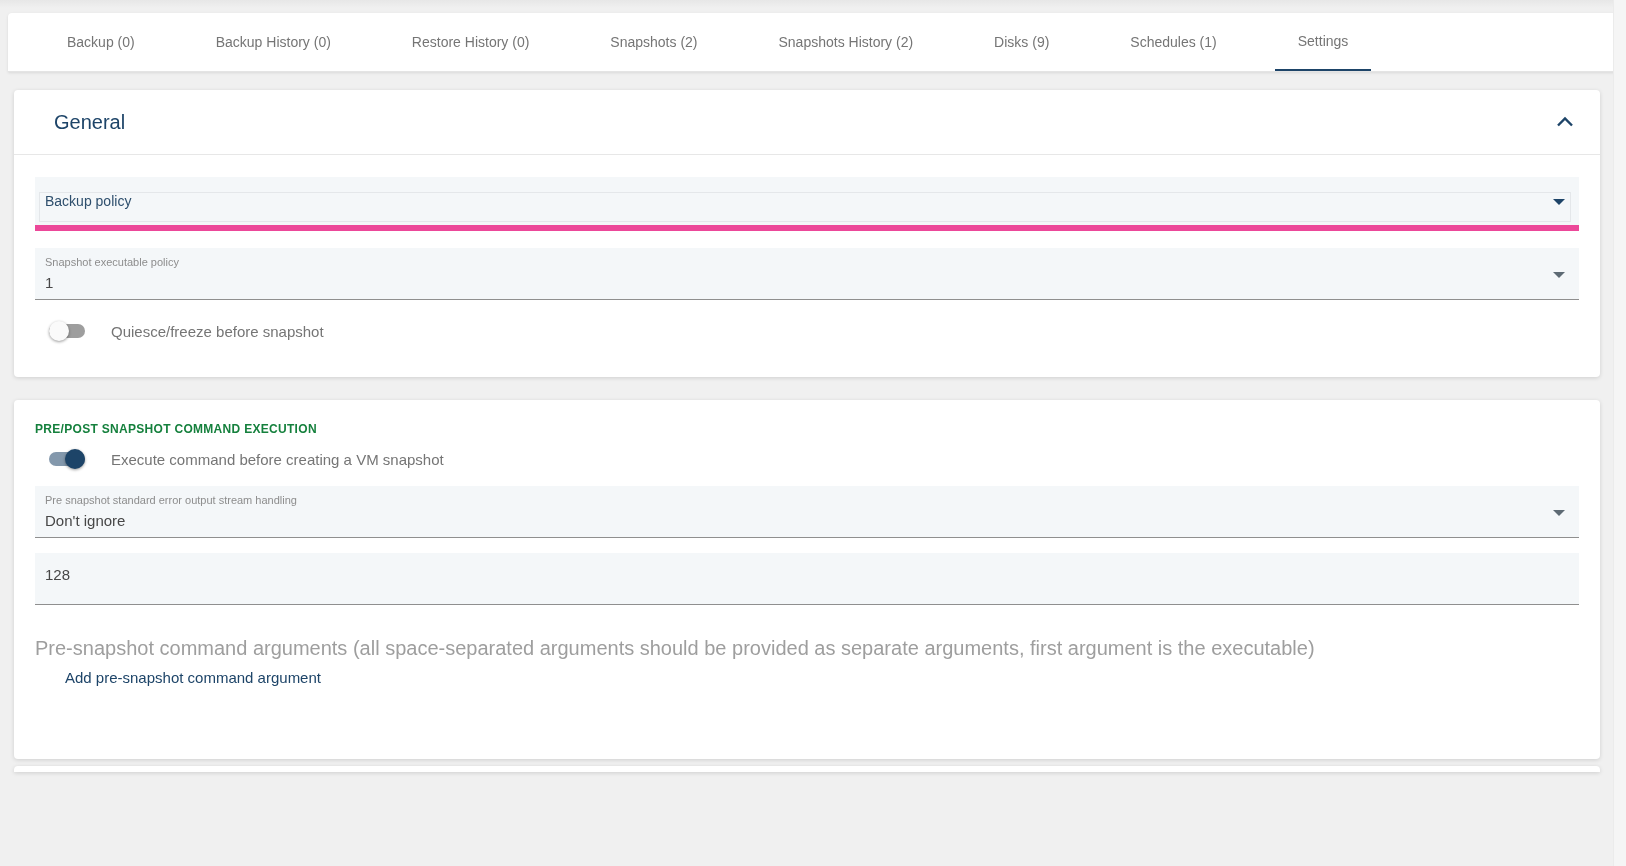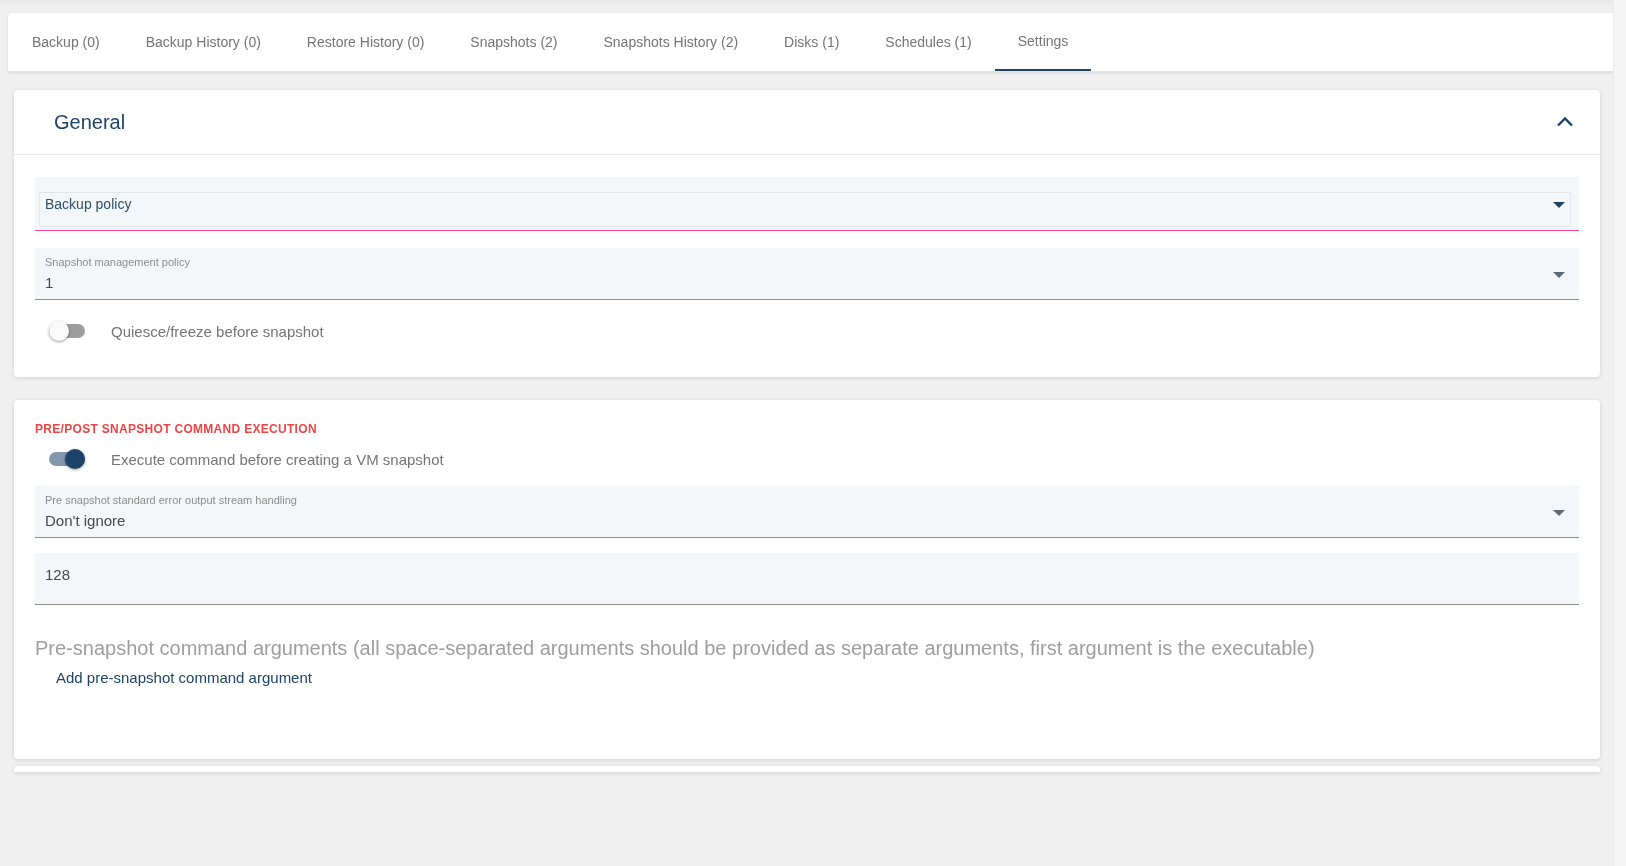--- a/index.html
+++ b/index.html
@@ -20,20 +20,21 @@
     margin: 13px 9px 0 8px; height: 59px; background: #ffffff;
     border-radius: 4px 4px 0 0;
     box-shadow: 0 1px 3px rgba(0,0,0,.10);
     border-bottom: 1px solid #e4e4e4;
     display: flex; align-items: stretch; padding-left: 1px;
   }
   .tab {
     display: flex; align-items: center; justify-content: center;
     padding: 0 23px; font-size: 14px; color: #757575; cursor: pointer;
     white-space: nowrap;
+    margin-left: 35px;
   }
   .tab.active { border-bottom: 2px solid #1d4468; }
   
   .card {
     background: #fff; border-radius: 4px;
     box-shadow: 0 1px 4px rgba(0,0,0,.14);
     margin: 0 26px 0 14px;
   }
   .card-general { margin-top: 18px; }
   .card-pre { margin-top: 23px; }
@@ -47,21 +48,21 @@
   .card-title { font-size: 20px; color: #1d4468; font-weight: 400; }
   .required { color: #e53935; margin-left: 5px; }
   .chevron-btn { cursor: pointer; display: flex; align-items: center; }
   .card-body { padding: 22px 21px 0 21px; }
   
   .field {
     position: relative; background: #f4f7f9; cursor: pointer;
     padding: 8px 14px 6px 10px;
   }
   .field-plain { border-bottom: 1px solid #8f8f8f; height: 52px; }
-  .field-focused { border-bottom: 1px solid #ec4899; height: 54px; text-decoration: underline; }
+  .field-focused { border-bottom: 6px solid #ec4899; height: 54px; text-decoration: underline; }
   .field-label-rest {
     font-size: 14px; color: #2e4f6d;
     position: absolute; left: 10px; top: 50%; transform: translateY(-50%);
   }
   .focus-ring {
     position: absolute; left: 4px; right: 8px; top: 15px; bottom: 3px;
     border: 1px solid #e4e7ea; pointer-events: none;
   }
   .field-label-small { display: block; font-size: 11px; color: #8d8d8d; line-height: 13px; }
   .field-value { display: block; font-size: 15px; color: #474747; line-height: 21px; margin-top: 3px; }
@@ -85,41 +86,41 @@
   .toggle.on .track { background: rgba(29,68,104,.55); }
   .toggle .thumb {
     position: absolute; top: 0; left: 0; width: 20px; height: 20px;
     border-radius: 50%; background: #fafafa;
     box-shadow: 0 1px 3px rgba(0,0,0,.4);
   }
   .toggle.on .thumb { left: 16px; background: #1d4468; }
   .toggle-label { margin-left: 10px; font-size: 15px; color: #757575; }
   
   .subheader {
-    font-size: 12px; font-weight: bold; color: #ef4444;
+    font-size: 12px; font-weight: bold; color: #15803d;
     letter-spacing: .3px; height: 14px; line-height: 14px;
   }
   .args-note { font-size: 20px; color: #9e9e9e; line-height: 18px; }
   .add-link {
-    display: inline-block; margin-left: 21px; font-size: 15px; font-weight: 500;
+    display: inline-block; margin-left: 30px; font-size: 15px; font-weight: 500;
     color: #1d4468; cursor: pointer; line-height: 18px;
   }
   .pre-bottom-pad { height: 72px; }
   .general-bottom-pad { height: 33px; }
 </style>
 </head>
 <body>
 
 <div class="tabbar">
   <div class="tab">Backup (0)</div>
   <div class="tab">Backup History (0)</div>
   <div class="tab">Restore History (0)</div>
   <div class="tab">Snapshots (2)</div>
   <div class="tab">Snapshots History (2)</div>
-  <div class="tab">Disks (1)</div>
+  <div class="tab">Disks (9)</div>
   <div class="tab">Schedules (1)</div>
   <div class="tab active">Settings</div>
 </div>
 
 <div class="card card-general">
   <div class="card-header">
     <div class="card-title">General</div>
     <div class="chevron-btn">
       <svg width="22" height="22" viewBox="0 0 22 22">
         <polyline points="4,14.5 11,7.5 18,14.5" fill="none" stroke="#1d4468" stroke-width="2.4"></polyline>
@@ -130,21 +131,21 @@
 
     <div class="field field-focused">
       <span class="field-label-rest">Backup policy</span>
       <span class="focus-ring"></span>
       <span class="caret navy"></span>
     </div>
 
     <div class="gap17"></div>
 
     <div class="field field-plain">
-      <span class="field-label-small">Snapshot management policy</span>
+      <span class="field-label-small">Snapshot executable policy</span>
       <span class="field-value">1</span>
       <span class="caret"></span>
     </div>
 
     <div class="gap18"></div>
 
     <div class="toggle-row">
       <div class="toggle">
         <span class="track"></span>
         <span class="thumb"></span>

